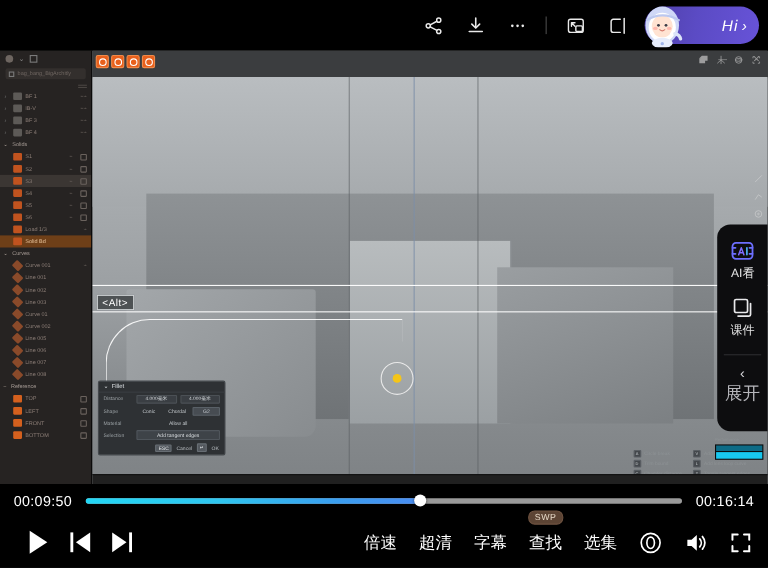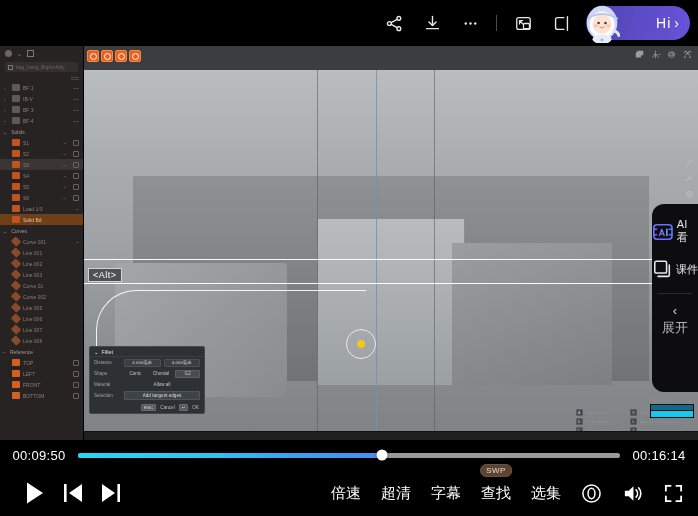--- a/index.html
+++ b/index.html
@@ -22,21 +22,21 @@
   }
   .top-icons { position: absolute; right: 118px; top: 0; height: 46px; display: flex; align-items: center; gap: 0; }
   .tic { width: 38px; height: 46px; display: flex; align-items: center; justify-content: center; color: #e9e9e9; }
   .tic svg { display: block; }
   .tsep { width: 1px; height: 16px; background: #4a4a4a; margin: 0 7px; }
   .hi-pill {
     position: absolute; right: 8px; top: 6px; width: 104px; height: 34px;
     border-radius: 17px;
     background: linear-gradient(100deg,#4e3fa8 0%,#5b4bc4 45%,#6753d8 100%);
     display: flex; align-items: center; justify-content: flex-end;
-    padding-right: 10px; overflow: visible;
+    padding-right: 10px; overflow: visible; font-style: italic;
   }
   .hi-text { color: #fff; font-size: 14px; letter-spacing: 1px; display:flex; align-items:center; gap:3px;}
   .avatar {
     position: absolute; left: -4px; top: -3px; width: 42px; height: 40px;
   }
 
   
   .video {
     position: absolute; left: 0; top: 46px; width: 698px; height: 394px;
     background: #181818; overflow: hidden;
@@ -183,25 +183,25 @@
   .statusbar{ position:absolute; left:0; right:0; bottom:0; height:9px; background:#202020;
               border-top:1px solid #111; }
 
   
   .aipanel {
     position:absolute; right:0; top:158px; width:46px; height:188px;
     background:#0d0d0f; border-radius:12px 0 0 12px;
     display:flex; flex-direction:column; align-items:center;
     padding-top:14px; z-index:20;
   }
-  .ai-item { display:flex; flex-direction:row; align-items:center; gap:3px; margin-bottom:14px; }
+  .ai-item { display:flex; flex-direction:column; align-items:flex-end; gap:3px; margin-bottom:14px; }
   .ai-item .lab { color:#e6e6e6; font-size:11px; }
   .ai-sep { width:34px; height:1px; background:#2c2c30; margin-bottom:10px;}
   .ai-expand { display:flex; flex-direction:column; align-items:center; gap:2px; }
-  .ai-expand .lab { color:#b6b6bb; font-size:13px; }
+  .ai-expand .lab { color:#b6b6bb; font-size:16px; }
   .chev-left { color:#d6d6da; font-size:13px; line-height:1; }
 
   
   .progress-wrap {
     position:absolute; left:0; top:440px; width:698px; height:30px;
     display:flex; align-items:center; background:#000;
   }
   .t-cur { width:78px; text-align:center; color:#fff; font-size:13px; letter-spacing:.3px;}
   .t-dur { width:78px; text-align:center; color:#fff; font-size:13px; letter-spacing:.3px;}
   .bar { position:relative; flex:1; height:5px; background:#9a9a9a; border-radius:3px;}

